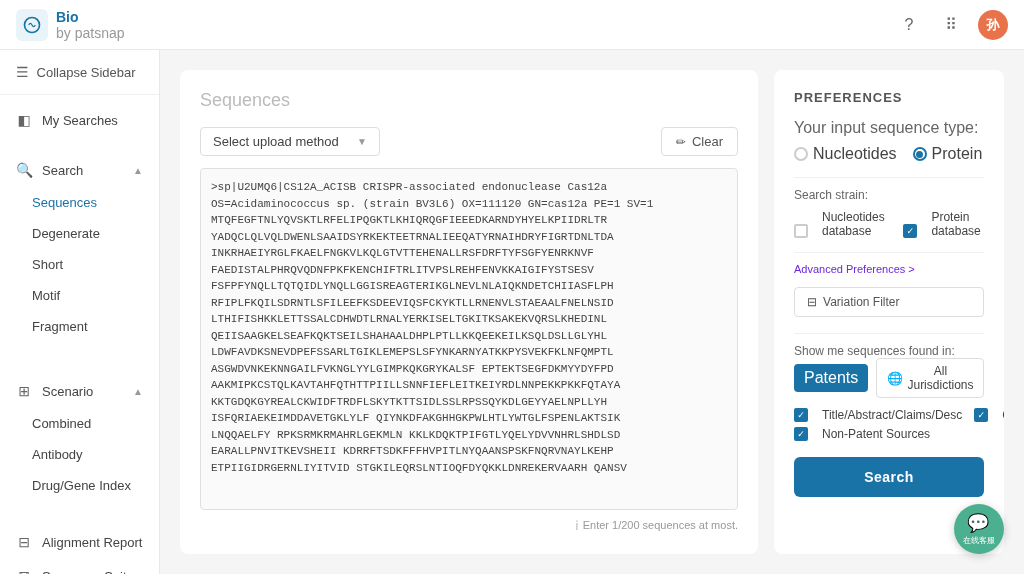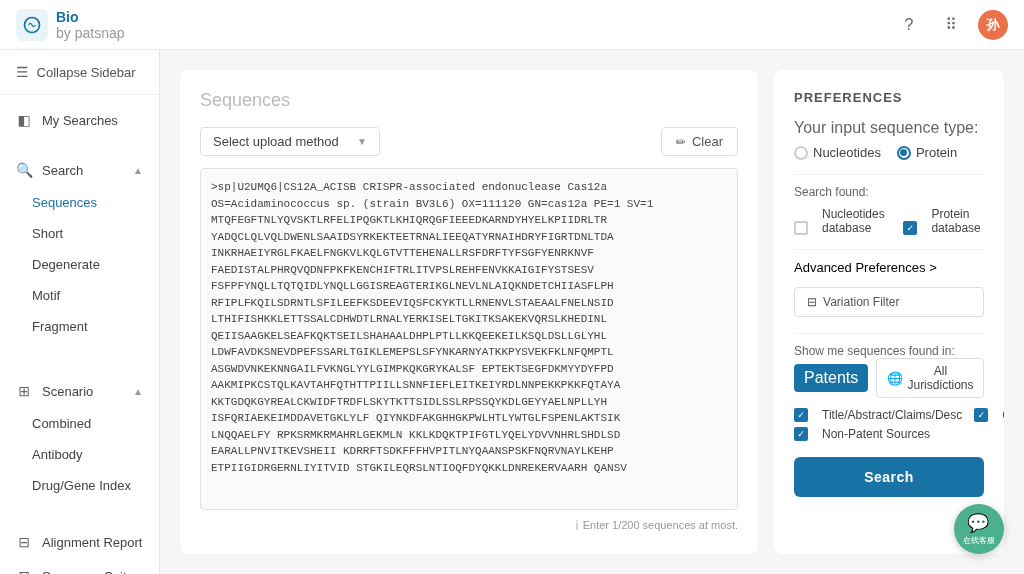--- a/index.html
+++ b/index.html
@@ -48,32 +48,32 @@
     .clear-icon { font-size: 12px; }
     .sequence-textarea { flex: 1; border: 1px solid #e0e0e0; border-radius: 4px; padding: 10px; font-family: 'Courier New', monospace; font-size: 11px; color: #444; line-height: 1.5; resize: none; overflow-y: auto; background: #fafafa; }
     .seq-footer { display: flex; justify-content: flex-end; align-items: center; margin-top: 6px; font-size: 11px; color: #999; gap: 4px; }
     .seq-footer-icon { font-size: 13px; color: #bbb; }
 
     
     .preferences-panel { width: 230px; background: #fff; border-radius: 8px; padding: 20px; flex-shrink: 0; overflow-y: auto; }
     .pref-title { font-size: 13px; font-weight: 700; color: #555; letter-spacing: 1px; text-transform: uppercase; margin-bottom: 14px; }
     .pref-section-label { font-size: 16px; color: #666; margin-bottom: 8px; }
     .radio-group { display: flex; gap: 16px; margin-bottom: 14px; }
-    .radio-item { display: flex; align-items: center; gap: 5px; font-size: 13px; color: #444; cursor: pointer; }
+    .radio-item { display: flex; align-items: center; gap: 5px; font-size: 16px; color: #444; cursor: pointer; }
     .radio-circle { width: 14px; height: 14px; border-radius: 50%; border: 2px solid #ccc; display: flex; align-items: center; justify-content: center; flex-shrink: 0; }
     .radio-circle.selected { border-color: #1a73a7; }
     .radio-circle.selected::after { content: ''; width: 7px; height: 7px; border-radius: 50%; background: #1a73a7; display: block; }
     .pref-divider { height: 1px; background: #f0f0f0; margin: 10px 0; }
     .search-within-label { font-size: 12px; color: #666; margin-bottom: 8px; }
     .checkbox-group { display: flex; flex-direction: column; gap: 6px; margin-bottom: 14px; }
     .checkbox-row { display: flex; gap: 12px; }
     .checkbox-item { display: flex; align-items: flex-end; gap: 14px; font-size: 12px; color: #444; cursor: pointer; }
     .checkbox-box { width: 14px; height: 14px; border: 2px solid #ccc; border-radius: 2px; display: flex; align-items: center; justify-content: center; flex-shrink: 0; }
     .checkbox-box.checked { background: #1a73a7; border-color: #1a73a7; color: #fff; font-size: 9px; }
-    .adv-prefs-link { font-size: 13px; color: #000000; cursor: pointer; margin-bottom: 12px; display: block; }
+    .adv-prefs-link { font-size: 11px; color: #6d28d9; cursor: pointer; margin-bottom: 12px; display: block; }
     .variation-filter-btn { display: flex; align-items: center; gap: 6px; border: 1px solid #ddd; border-radius: 4px; padding: 7px 12px; font-size: 12px; color: #555; cursor: pointer; background: #fff; width: 100%; margin-bottom: 16px; }
     .show-me-label { font-size: 12px; color: #666; }
     .show-options { display: flex; gap: 8px; margin-bottom: 10px; align-items: center; }
     .show-patents-btn { background: #1a73a7; color: #fff; border: none; border-radius: 4px; padding: 5px 10px; font-size: 16px; cursor: pointer; display: flex; align-items: center; gap: 4px; }
     .show-jurisdictions-btn { background: #fff; border: 1px solid #ddd; border-radius: 4px; padding: 5px 10px; font-size: 12px; color: #444; cursor: pointer; display: flex; align-items: center; gap: 4px; }
     .globe-icon { font-size: 13px; }
     .show-checkboxes { display: flex; flex-direction: column; gap: 5px; margin-bottom: 16px; }
     .show-checkbox-row { display: flex; gap: 12px; }
     .search-btn { background: #1a73a7; color: #fff; border: none; border-radius: 6px; padding: 12px; font-size: 14px; font-weight: 600; cursor: pointer; width: 100%; letter-spacing: 0.5px; }
 
@@ -122,22 +122,22 @@
     </div>
 
     <div class="sidebar-section">
       <div class="sidebar-item">
         <span class="sidebar-item-icon">🔍</span>
         <span>Search</span>
         <span class="sidebar-chevron">▲</span>
       </div>
       <div class="sidebar-sub">
         <div class="sidebar-sub-item active">Sequences</div>
+        <div class="sidebar-sub-item">Degenerate</div>
         <div class="sidebar-sub-item">Short</div>
-        <div class="sidebar-sub-item">Degenerate</div>
         <div class="sidebar-sub-item">Motif</div>
         <div class="sidebar-sub-item">Fragment</div>
       </div>
     </div>
 
     <div class="sidebar-divider"></div>
 
     <div class="sidebar-section">
       <div class="sidebar-scenario">
         <span class="sidebar-item-icon">⊞</span>
@@ -213,21 +213,21 @@
           <span>Nucleotides</span>
         </label>
         <label class="radio-item">
           <div class="radio-circle selected"></div>
           <span>Protein</span>
         </label>
       </div>
 
       <div class="pref-divider"></div>
 
-      <div class="search-within-label">Search found:</div>
+      <div class="search-within-label">Search strain:</div>
       <div class="checkbox-group">
         <div class="checkbox-row">
           <label class="checkbox-item">
             <div class="checkbox-box"></div>
             <span>Nucleotides database</span>
           </label>
           <label class="checkbox-item">
             <div class="checkbox-box checked">✓</div>
             <span>Protein database</span>
           </label>

